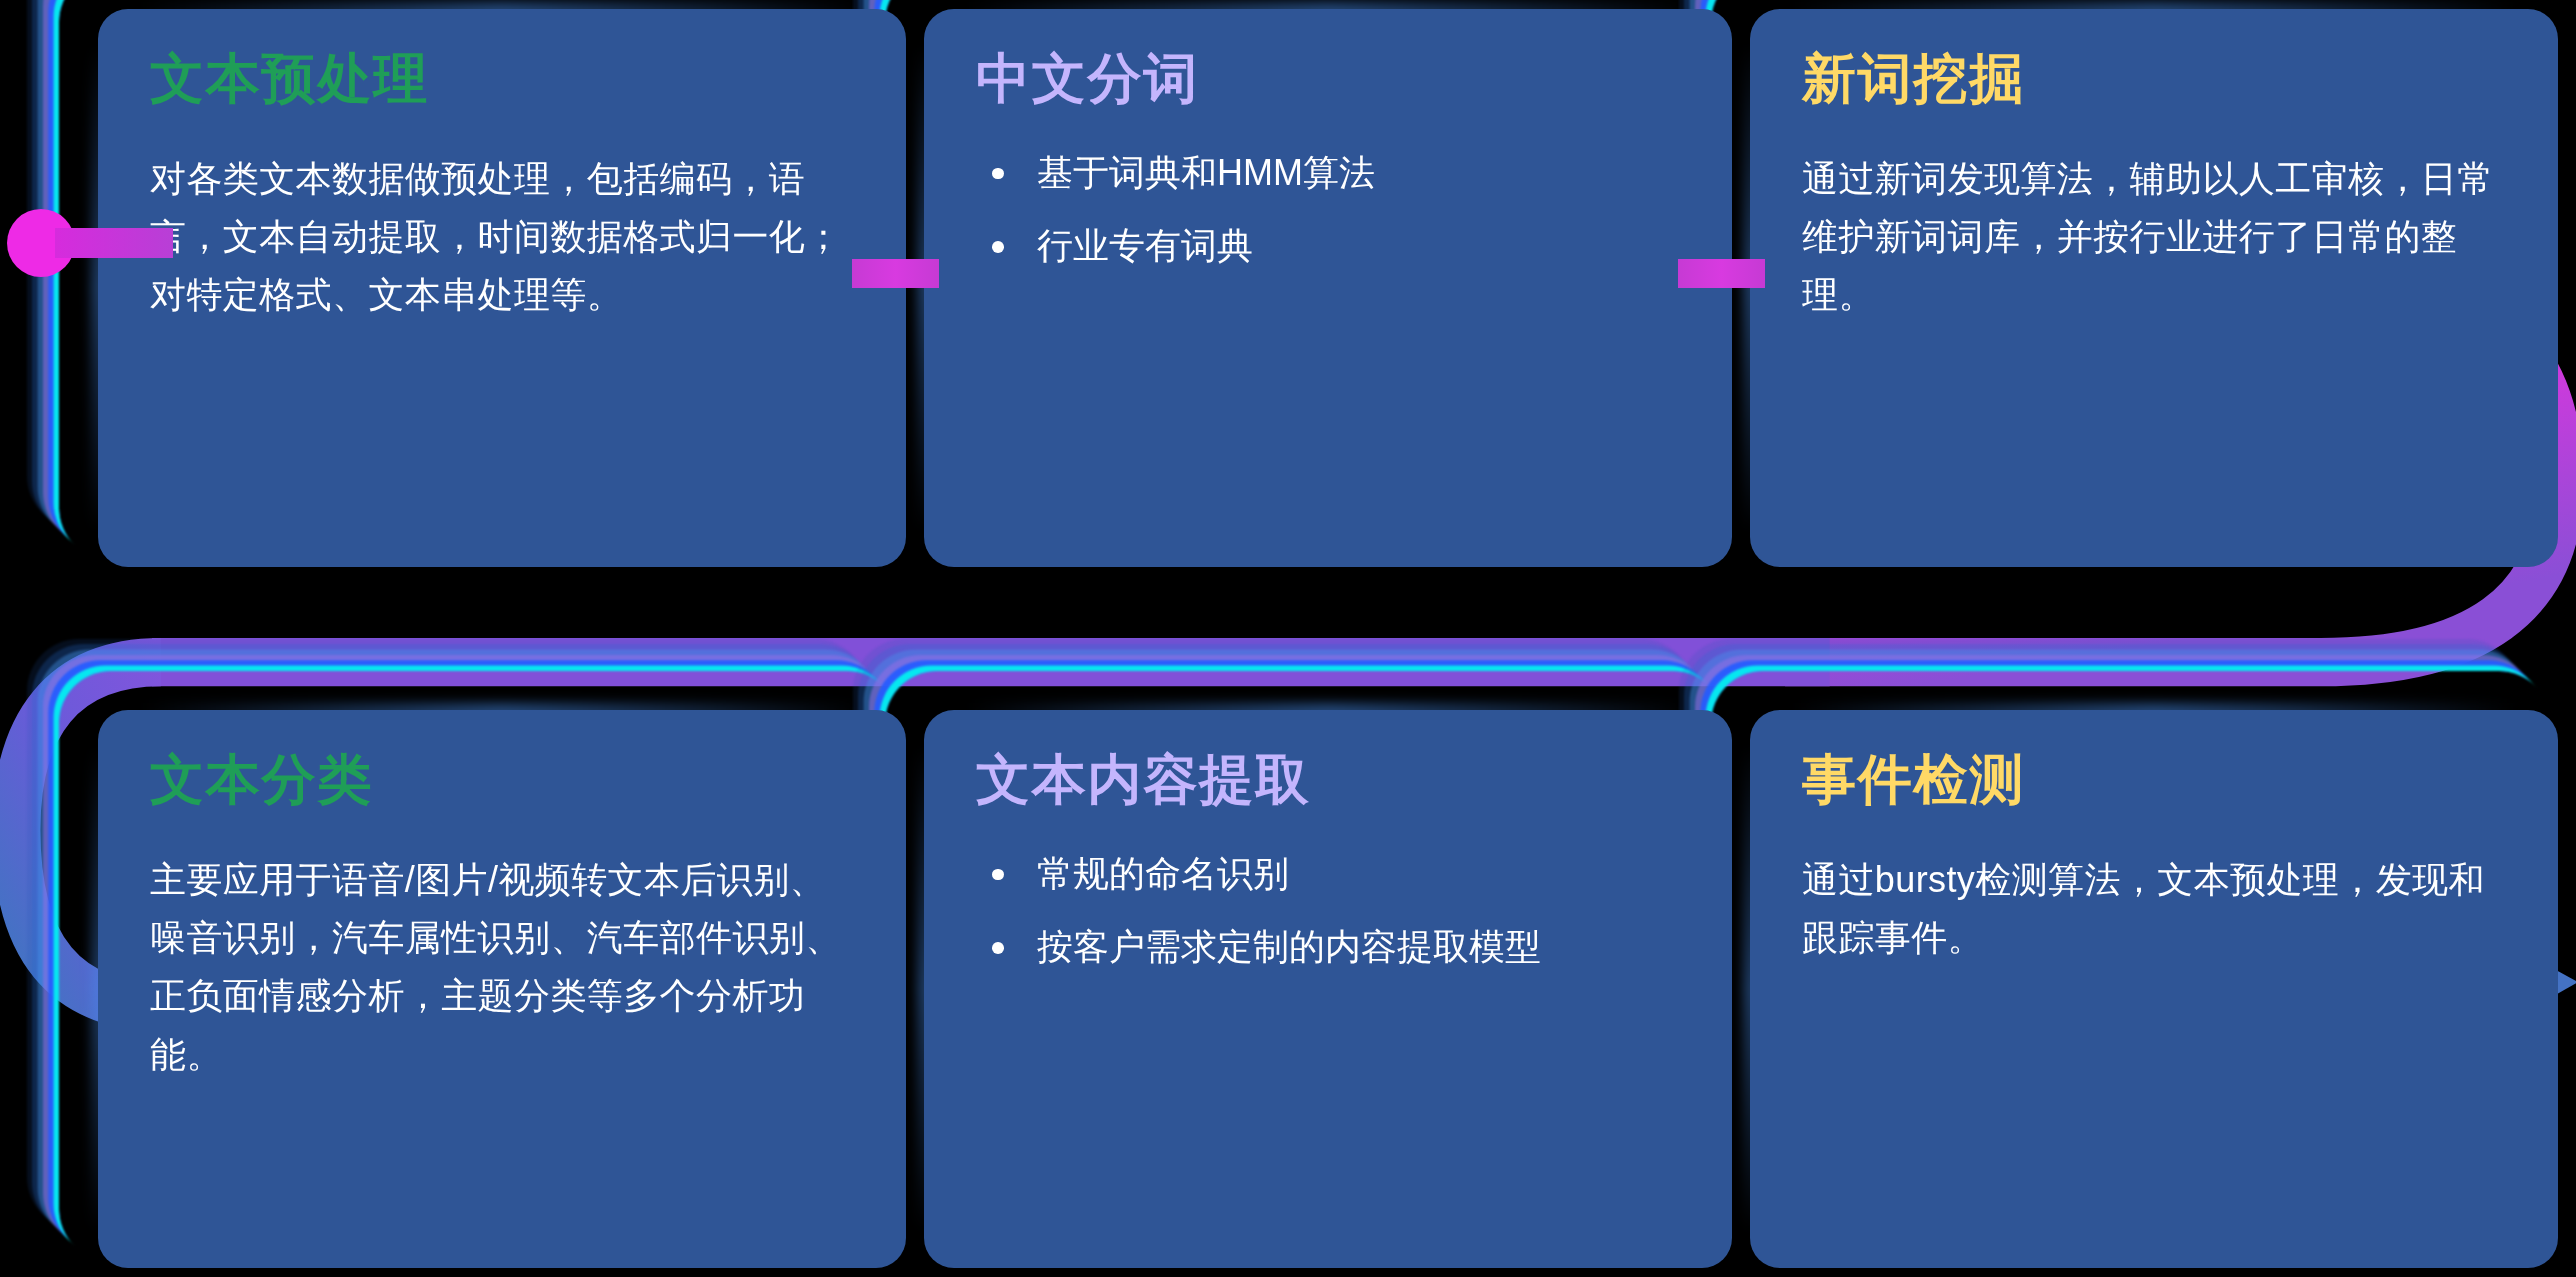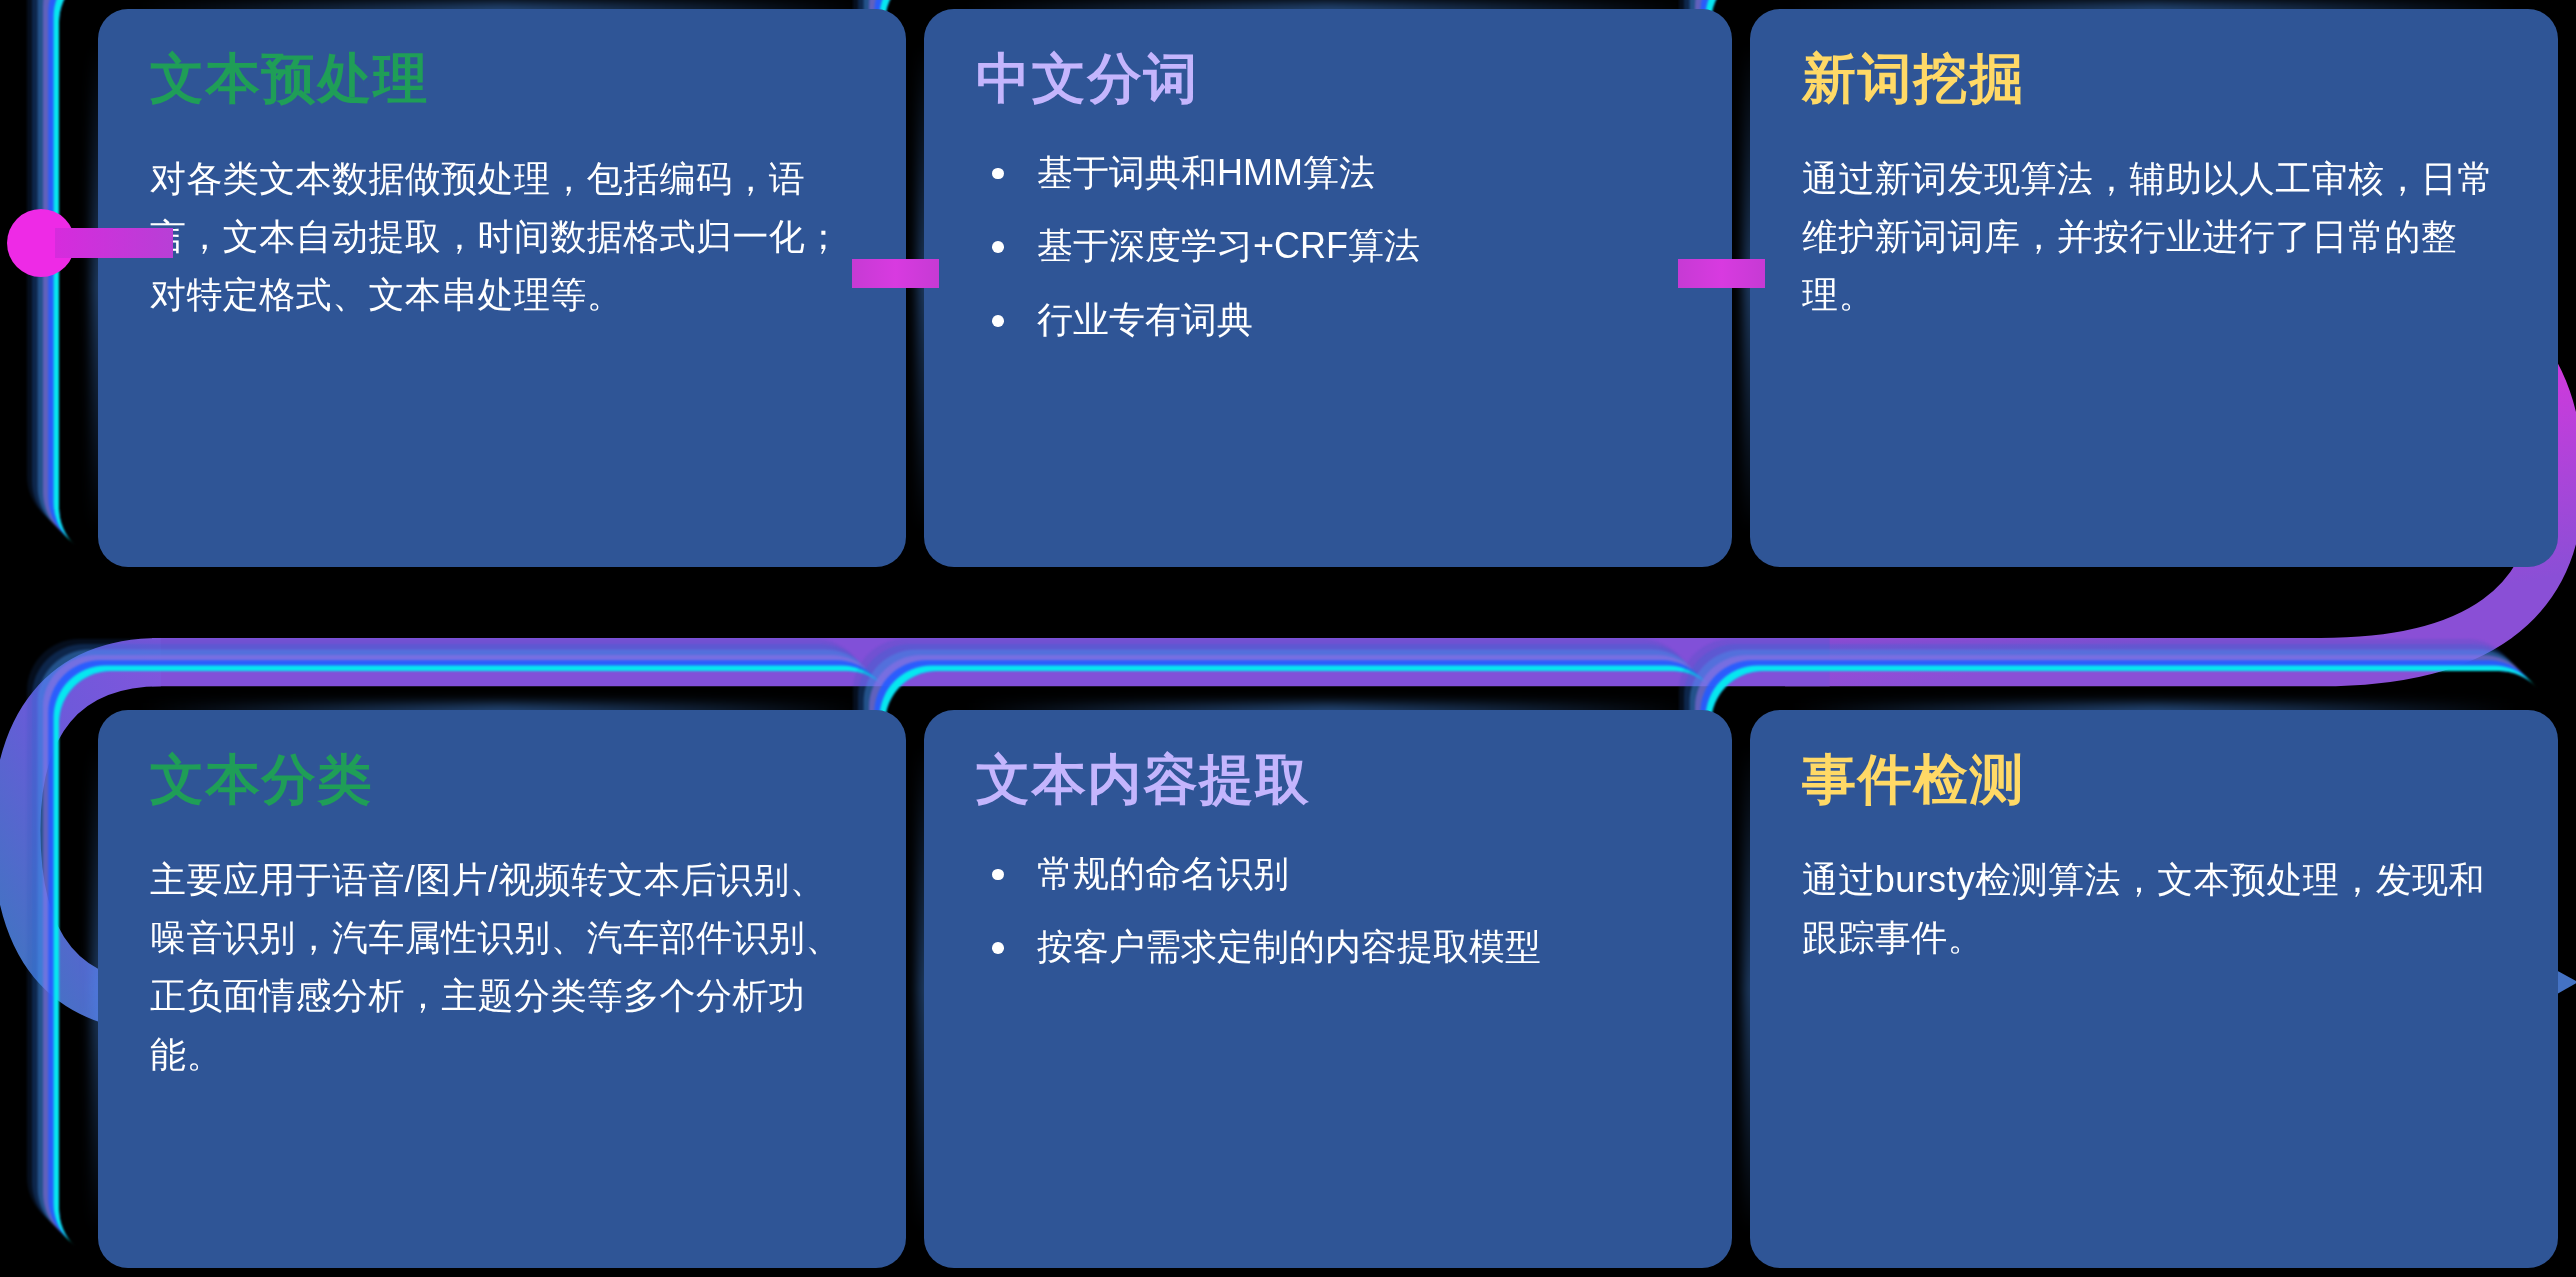--- a/index.html
+++ b/index.html
@@ -156,21 +156,20 @@
       </div>
     </div>
 
     <div class="card-wrap">
       <div class="glow"></div>
       <div class="glow2"></div>
       <div class="card">
         <div class="card-title t-lime">中文分词</div>
         <ul class="bullets">
           <li>基于词典和HMM算法</li>
-          <li>基于深度学习+CRF算法</li>
           <li>行业专有词典</li>
         </ul>
       </div>
     </div>
 
     <div class="card-wrap">
       <div class="glow"></div>
       <div class="glow2"></div>
       <div class="card">
         <div class="card-title t-gold">新词挖掘</div>

